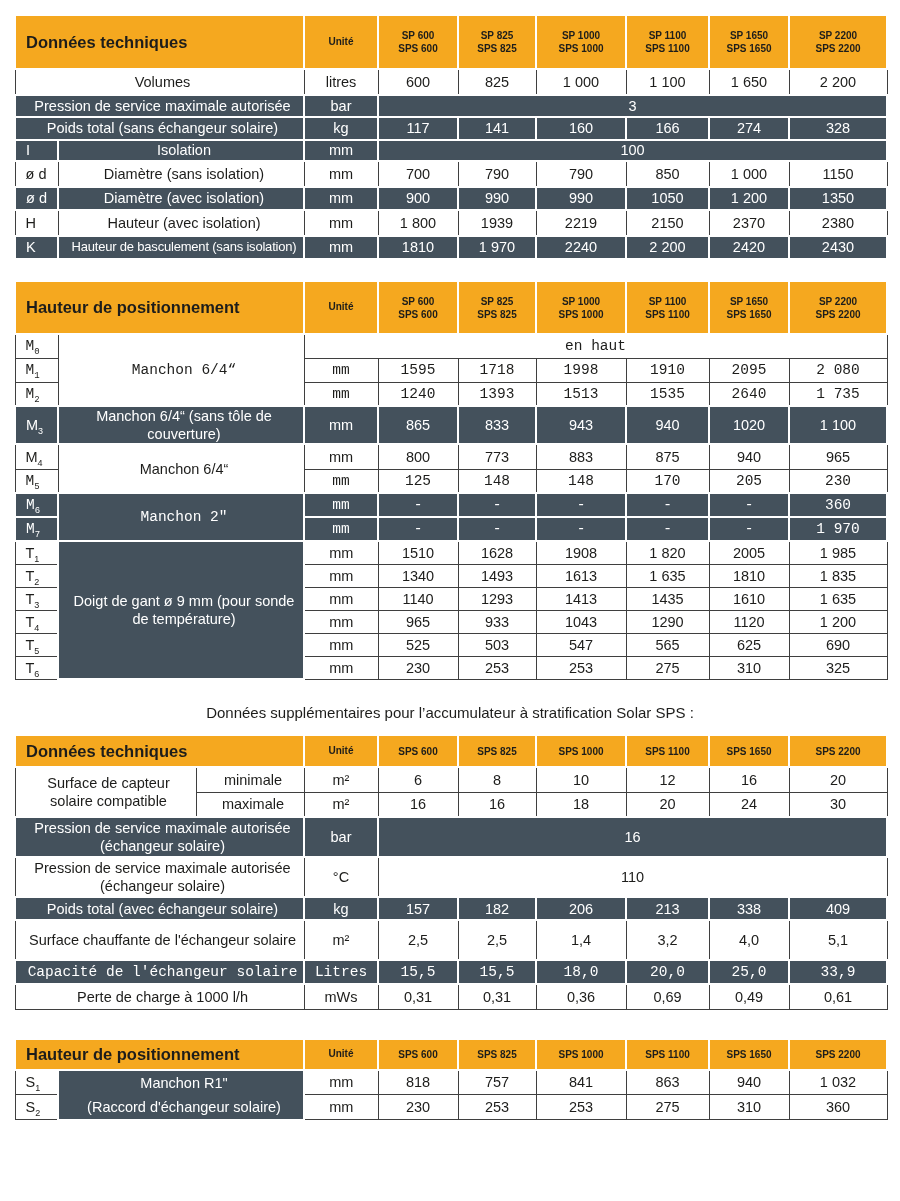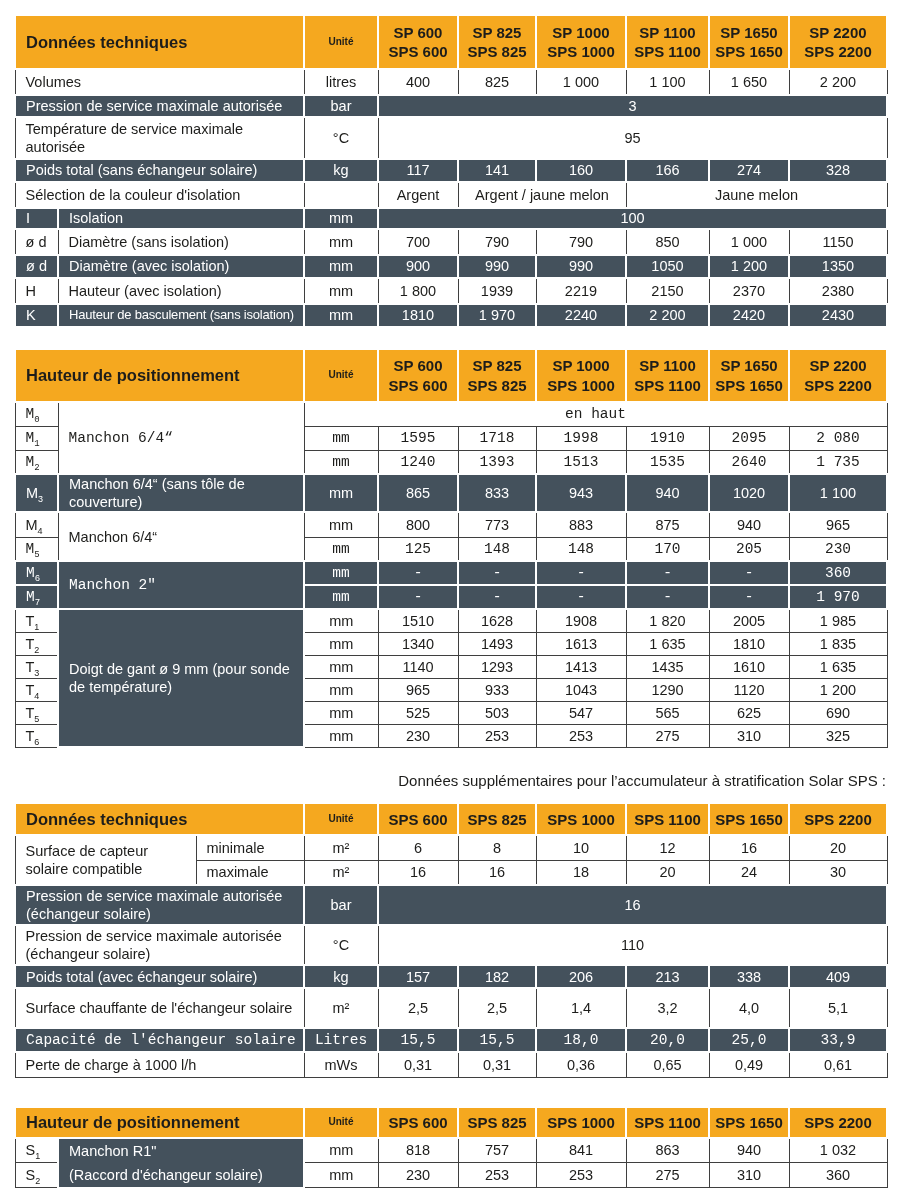--- a/index.html
+++ b/index.html
@@ -28,31 +28,31 @@
   }
   
   th {
     background: #F5A81F;
     border: 2px solid #ffffff;
     color: #1d1d1b;
     font-weight: bold;
   }
   th.title { text-align: left; padding-left: 10px; font-size: 16.5px; }
   th.unit-h { font-size: 10px; }
-  th.model { font-size: 15px; line-height: 1.3; }
+  th.model { font-size: 10px; line-height: 1.3; }
   th.model span { display: block; }
 
   
   tr.dark td, td.darkcell {
     background: #44515C;
     color: #ffffff;
     border: 2px solid #ffffff;
   }
 
-  td.lbl { text-align: left; padding-left: 10px; margin-left: 40px; }
+  td.lbl { text-align: center; padding-left: 10px; margin-left: 40px; }
   td.key { text-align: left; padding-left: 10px; }
   td.cond { font-size: 13px; letter-spacing: -0.2px; }
   sub { font-size: 9px; line-height: 0; }
 
   
   .h54 td, .h54 th { height: 54px; }
   .h53 td, .h53 th { height: 53px; }
   .h42 td { height: 42px; }
   .h40 td { height: 40px; }
   .h38 td { height: 38px; }
@@ -75,21 +75,21 @@
   col.d2 { width: 78px; }
   col.d3 { width: 90px; }
   col.d4 { width: 83px; }
   col.d5 { width: 80px; }
   col.d6 { width: 98px; }
 
   .gap20 { height: 20px; }
   .note {
     font-size: 15px;
     margin: 24px 0 13px 0;
-    text-align: right;
+    text-align: center;
   }
   .mt26 { margin-top: 28px; }
   .desc2line div { line-height: 24px; }
 </style>
 </head>
 <body>
 
 <div class="page">
 
   <table>
@@ -129,54 +129,42 @@
             <span>SPS 1650</span>
           </th>
       <th class="model">
             <span>SP 2200</span>
             <span>SPS 2200</span>
           </th>
     </tr>
     <tr class="h26">
       <td class="lbl" colspan="2">Volumes</td>
       <td>litres</td>
-    <td>400</td>
+    <td>600</td>
           <td>825</td>
           <td>1 000</td>
           <td>1 100</td>
           <td>1 650</td>
           <td>2 200</td>
         </tr>
     <tr class="h22 dark">
       <td class="lbl" colspan="2">Pression de service maximale autorisée</td>
       <td>bar</td>
       <td colspan="6">3</td>
-    </tr>
-    <tr class="h42">
-      <td class="lbl" colspan="2">Température de service maximale autorisée</td>
-      <td>°C</td>
-      <td colspan="6">95</td>
     </tr>
     <tr class="h23 dark">
       <td class="lbl" colspan="2">Poids total (sans échangeur solaire)</td>
       <td>kg</td>
     <td>117</td>
           <td>141</td>
           <td>160</td>
           <td>166</td>
           <td>274</td>
           <td>328</td>
         </tr>
-    <tr class="h26">
-      <td class="lbl" colspan="2">Sélection de la couleur d'isolation</td>
-      <td></td>
-      <td>Argent</td>
-      <td colspan="2">Argent / jaune melon</td>
-      <td colspan="3">Jaune melon</td>
-    </tr>
     <tr class="h21 dark">
       <td class="key">I</td>
       <td class="lbl">Isolation</td>
       <td>mm</td>
       <td colspan="6">100</td>
     </tr>
     <tr class="h26">
       <td class="key">ø d</td>
       <td class="lbl">Diamètre (sans isolation)</td>
       <td>mm</td>
@@ -493,21 +481,21 @@
           <td>20,0</td>
           <td>25,0</td>
           <td>33,9</td>
         </tr>
     <tr class="h25">
       <td class="lbl" colspan="2">Perte de charge à 1000 l/h</td>
       <td>mWs</td>
     <td>0,31</td>
           <td>0,31</td>
           <td>0,36</td>
-          <td>0,65</td>
+          <td>0,69</td>
           <td>0,49</td>
           <td>0,61</td>
         </tr>
   </tbody>
     </table>
 
   <table class="mt26">
     <colgroup>
       <col class="c-key">
         <col class="c-desc">

